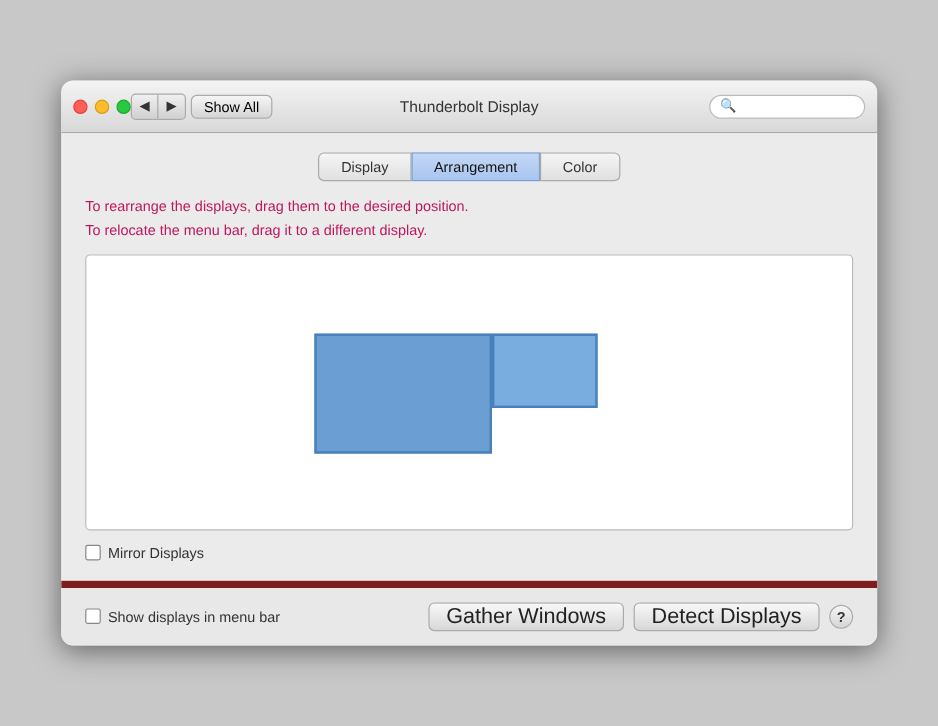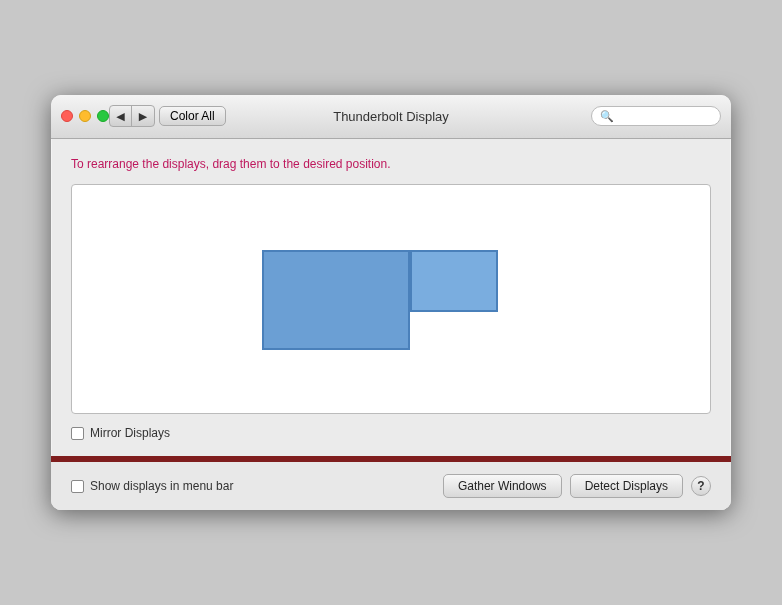--- a/index.html
+++ b/index.html
@@ -226,21 +226,21 @@
       display: flex;
       gap: 8px;
       align-items: center;
     }
 
     .btn {
       background: linear-gradient(to bottom, #f8f8f8, #d8d8d8);
       border: 1px solid #aaa;
       border-radius: 5px;
       padding: 4px 14px;
-      font-size: 12px;
+      font-size: 18px;
       cursor: pointer;
       color: #222;
       height: 24px;
       display: flex;
       align-items: center;
     }
 
     .help-btn {
       width: 20px;
       height: 20px;
@@ -286,35 +286,47 @@
       <div class="traffic-light minimize"></div>
       <div class="traffic-light maximize"></div>
     </div>
 
     <div class="nav-pair">
       <div class="nav-btn">◀</div>
       <div class="nav-btn">▶</div>
     </div>
 
     <div class="show-all-btn">
-      <span>Color All</span>
+      <span>Show All</span>
     </div>
 
     <div class="title">Thunderbolt Display</div>
 
     <div class="search-box">
       <span class="search-icon-svg">🔍</span>
     </div>
   </div>
 
   <div class="content">
 
+    <div class="tabs">
+      <div class="tab">
+        <span>Display</span>
+      </div>
+      <div class="tab active">
+        <span>Arrangement</span>
+      </div>
+      <div class="tab">
+        <span>Color</span>
+      </div>
+    </div>
 
     <div class="info-text">
       <div>To rearrange the displays, drag them to the desired position.</div>
+      <div>To relocate the menu bar, drag it to a different display.</div>
     </div>
 
     <div class="display-canvas">
       <div class="display-rect display-main"></div>
       <div class="display-rect display-secondary"></div>
     </div>
 
     <div class="mirror-row">
       <div class="checkbox"></div>
       <span class="mirror-label">Mirror Displays</span>

